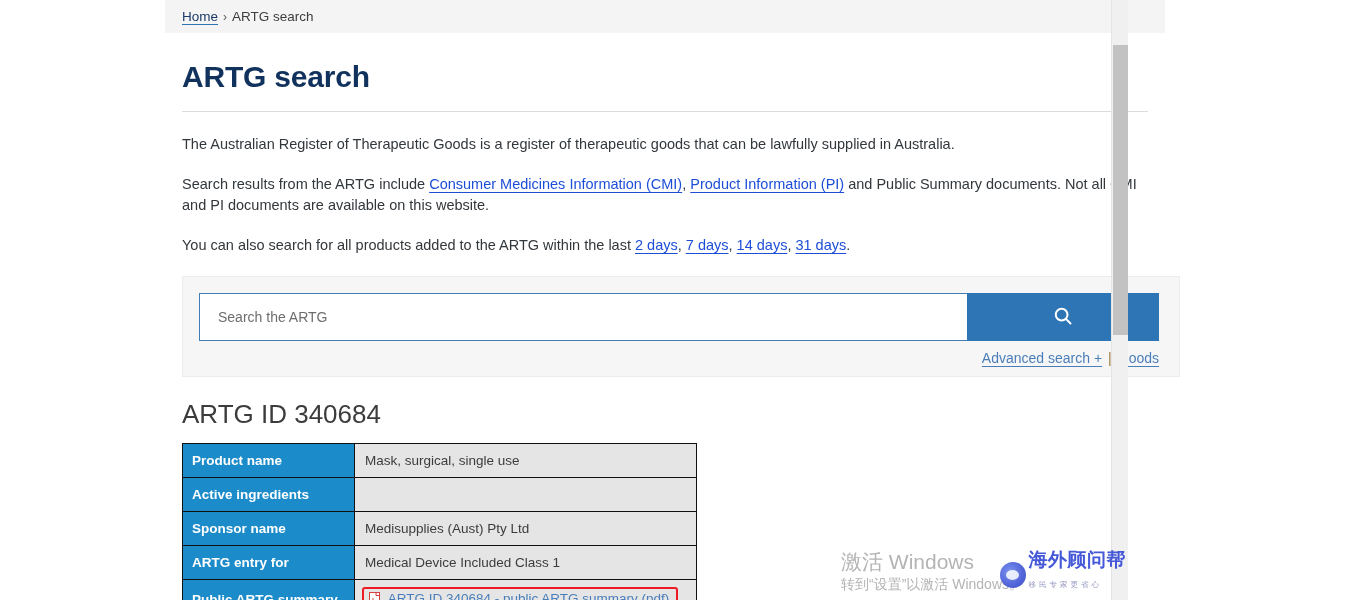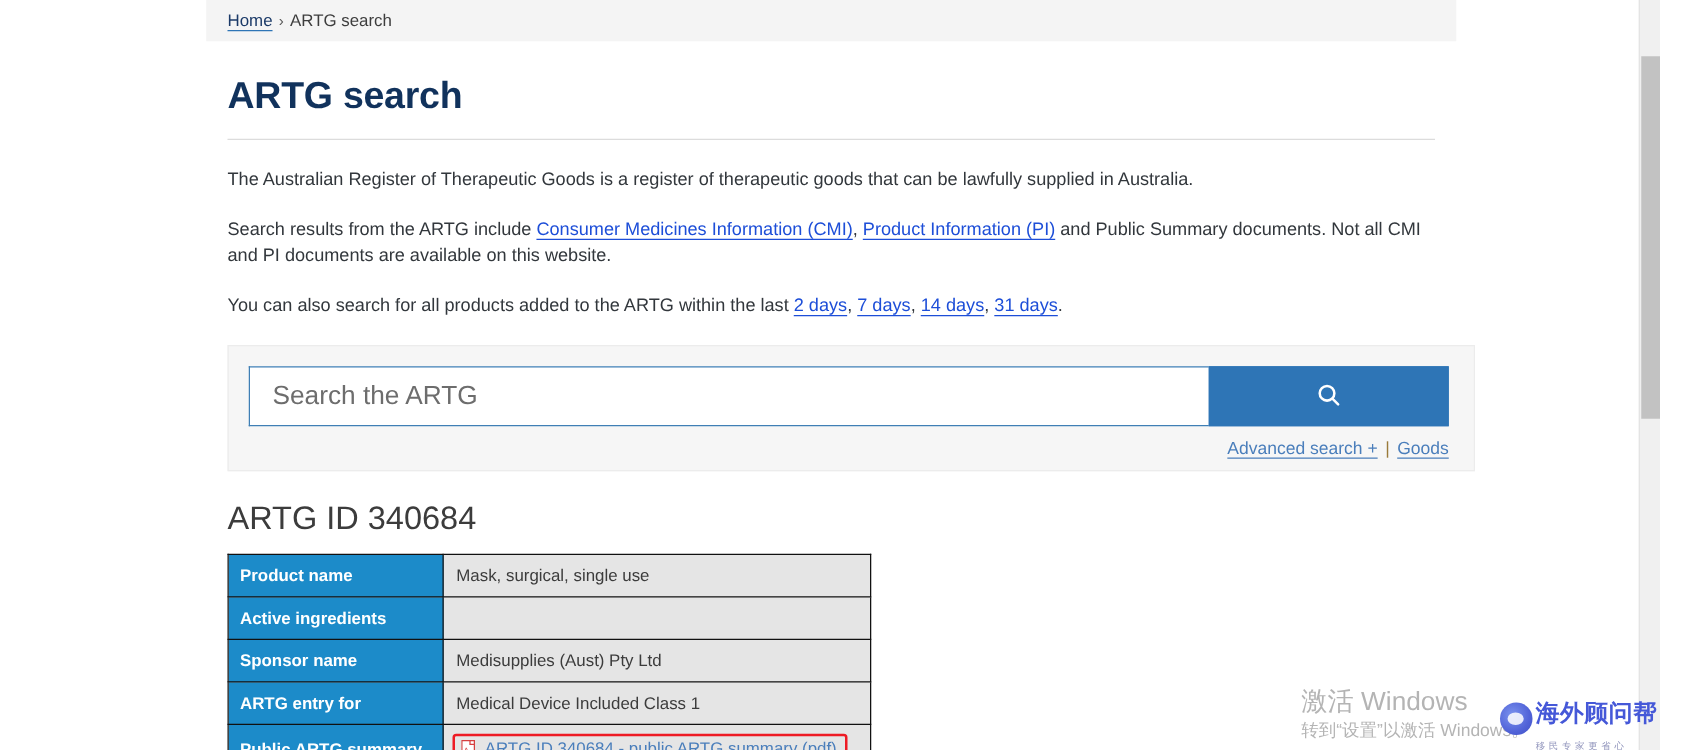--- a/index.html
+++ b/index.html
@@ -5,21 +5,21 @@
   * { box-sizing: border-box; }
   html, body {
     margin: 0; padding: 0;
     width: 1356px; height: 600px;
     background: #ffffff;
     font-family: "Liberation Sans", sans-serif;
     overflow: hidden;
   }
   #viewport {
     position: relative;
-    width: 1328px; height: 600px;
+    width: 1128px; height: 600px;
     background: #ffffff;
   }
 
   
   .crumb-strip {
     position: absolute;
     left: 165px; top: 0; width: 1000px; height: 33px;
     background: #f4f4f4;
     display: flex; align-items: center;
     padding-left: 17px;
@@ -76,21 +76,21 @@
     border: 1px solid #ececec;
     padding: 16px 20px 10px 16px;
   }
   .search-row { display: flex; align-items: stretch; }
   .search-input {
     flex: 1 1 auto;
     height: 48px;
     border: 1px solid #3f7fb5;
     border-right: none;
     background: #ffffff;
-    font-size: 21px;
+    font-size: 14px;
     color: #4d4d4d;
     padding: 0 18px;
     outline: none;
     font-family: "Liberation Sans", sans-serif;
   }
   .search-input::placeholder { color: #6d6d6d; opacity: 1; }
   .search-btn {
     width: 192px; height: 48px;
     background: #2e75b6;
     border: 1px solid #2e75b6;
@@ -177,22 +177,22 @@
     right: 105px; bottom: 6px;
     text-align: left;
     color: #b4b4b4;
     user-select: none;
   }
   .win-activate .wa-title { font-size: 21px; line-height: 26px; }
   .win-activate .wa-sub { font-size: 14px; line-height: 19px; }
 
   .logo-badge {
     position: absolute;
-    right: 2px; bottom: 0;
-    display: flex; align-items: flex-start;
+    right: 2px; bottom: 12px;
+    display: flex; align-items: flex-end;
   }
   .logo-mark {
     width: 26px; height: 26px; border-radius: 50%;
     background: radial-gradient(circle at 38% 38%, #7b93ee 0%, #5163d8 60%, #3f4fc4 100%);
     position: relative; margin-right: 3px;
   }
   .logo-mark::after {
     content: "";
     position: absolute; left: 6px; top: 8px;
     width: 13px; height: 10px;

